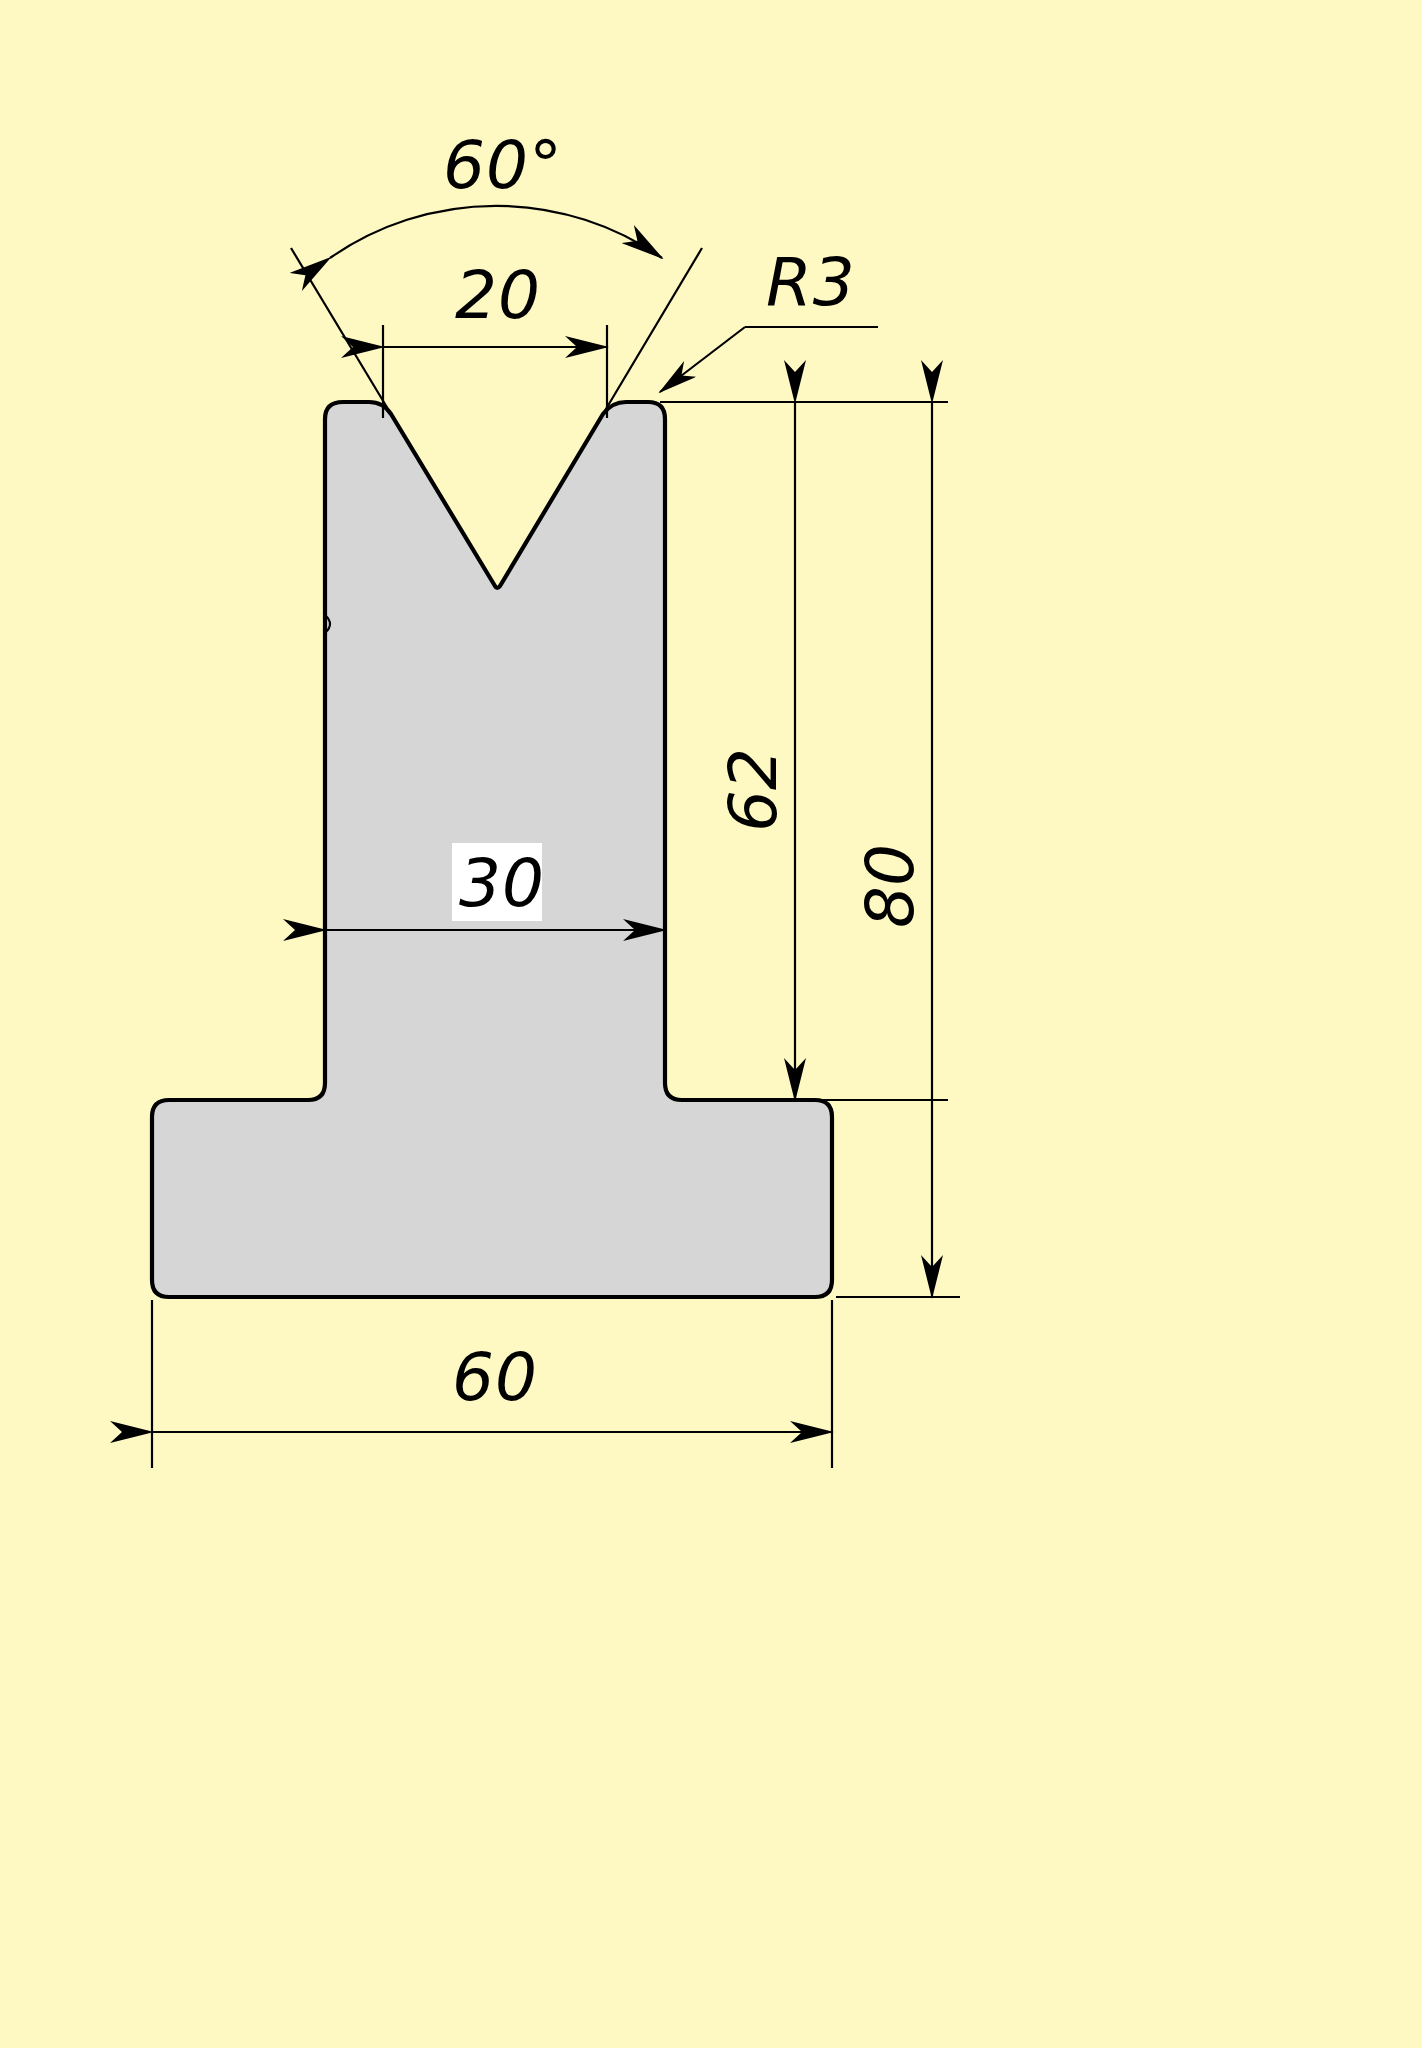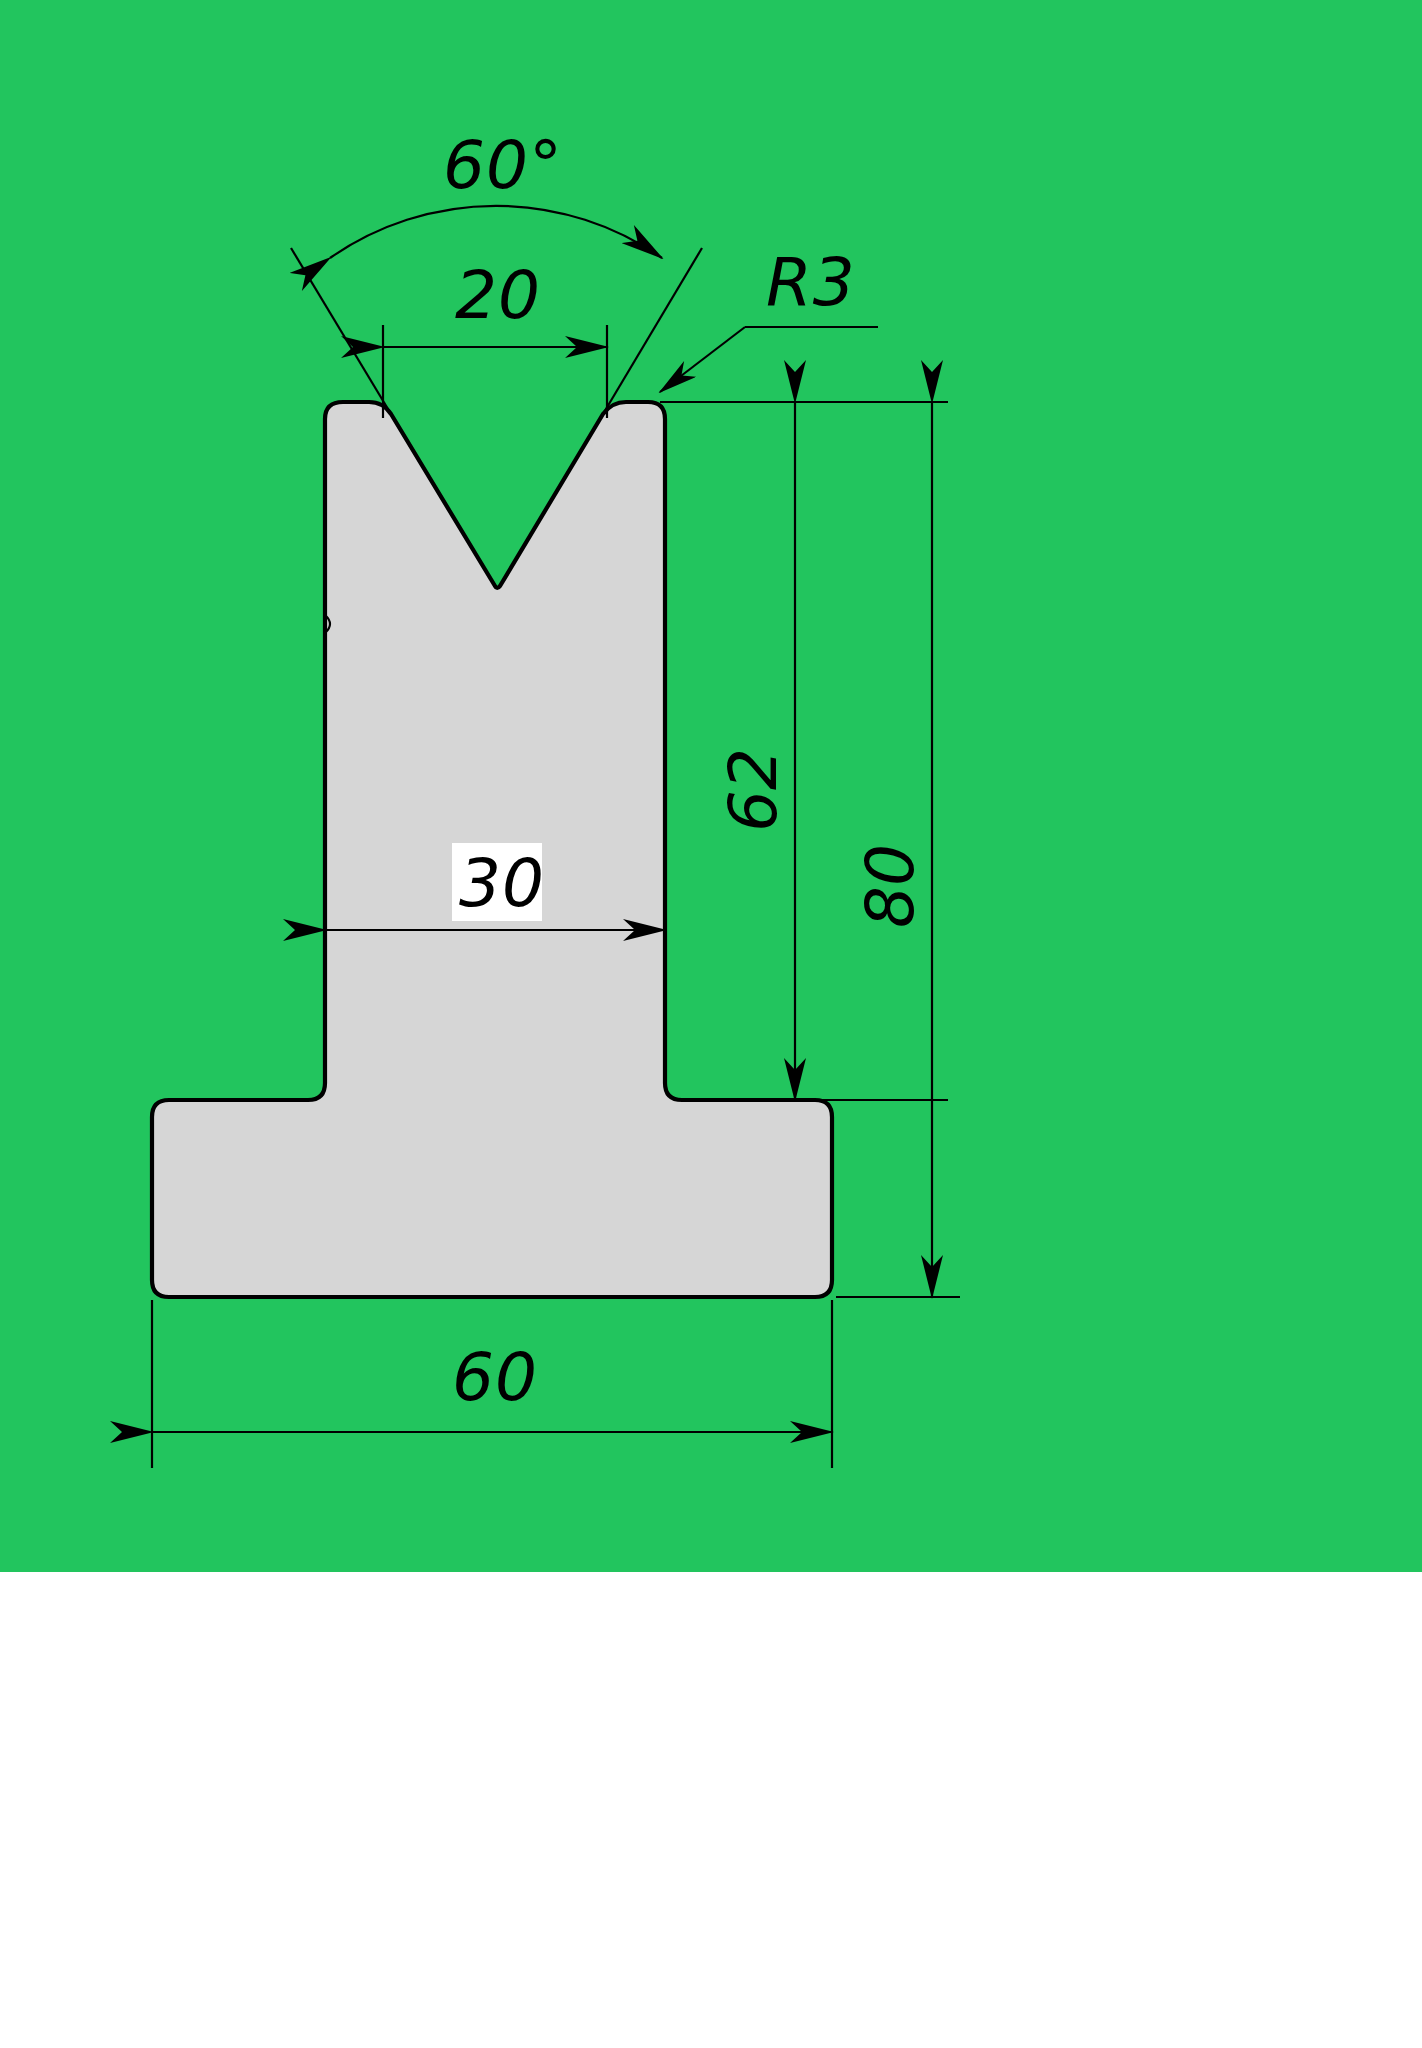--- a/index.html
+++ b/index.html
@@ -1,18 +1,18 @@
 <!DOCTYPE html>
 <html><head>
 <meta charset="utf-8">
 <style>
   html,body{margin:0;padding:0;background:#ffffff;}
   body{width:1422px;height:2048px;overflow:hidden;
        font-family:"DejaVu Sans",sans-serif;}
-  #stage{position:relative;width:1422px;height:1572px;background:#22c55e;}
+  #stage{position:relative;width:1422px;height:2048px;background:#fef9c3;}
   svg#dwg{position:absolute;left:0;top:0;width:1422px;height:2048px;display:block;}
   .dimtext{font-family:"DejaVu Sans",sans-serif;font-style:italic;
            font-size:66px;fill:#000;letter-spacing:1px;}
   .dimtext-rot{font-family:"DejaVu Sans",sans-serif;font-style:italic;
            font-size:66px;fill:#000;}
   .thin{stroke:#000;stroke-width:2.2;fill:none;}
   .outline{stroke:#000;stroke-width:4.2;fill:#d6d6d6;stroke-linejoin:round;}
 </style>
 </head>
 <body>

